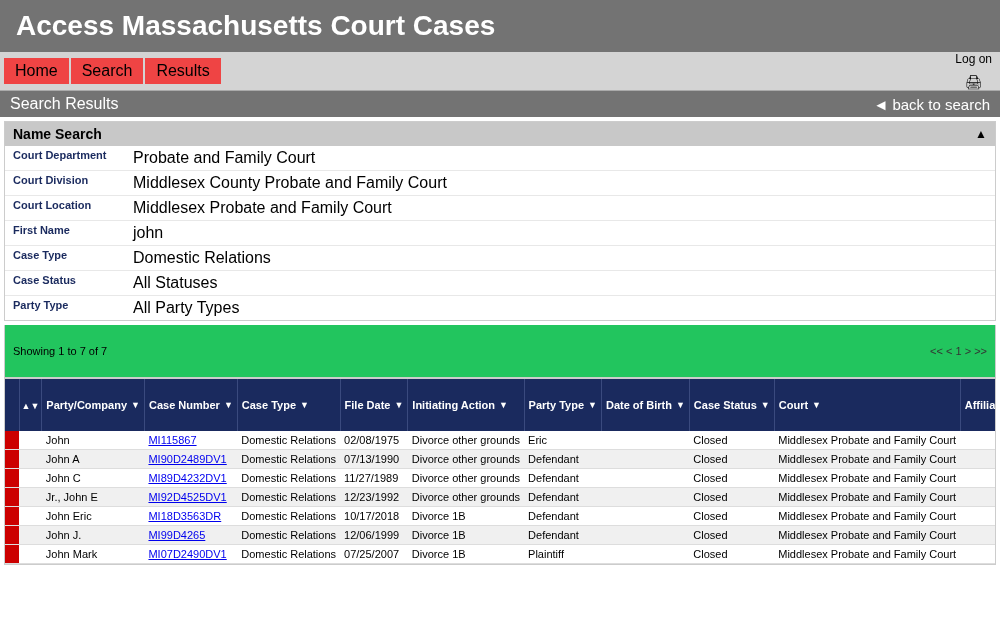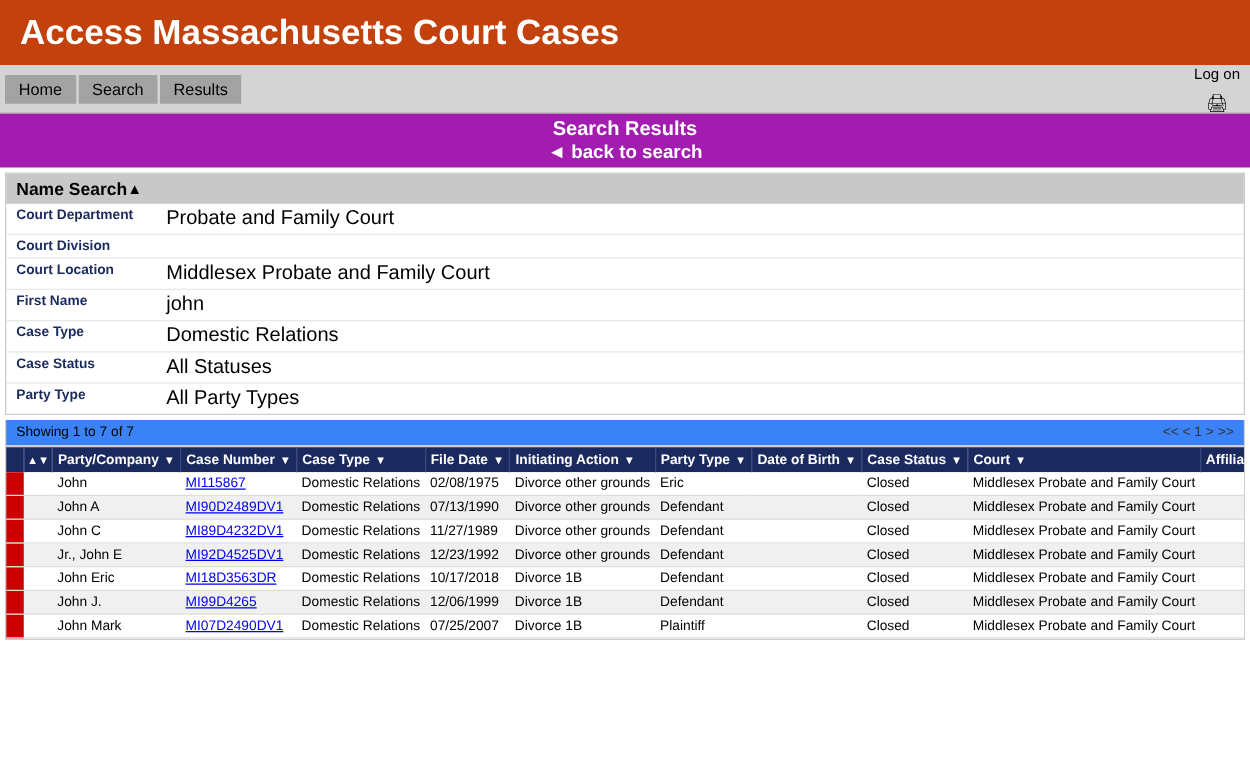--- a/index.html
+++ b/index.html
@@ -1,58 +1,57 @@
 <!DOCTYPE html>
 <html><head>
   <meta charset="utf-8">
   <style>
     * { margin: 0; padding: 0; box-sizing: border-box; }
     body { font-family: Arial, sans-serif; font-size: 12px; background: #fff; width: 1000px; }
 
     
     .app-header {
-      background: #c2410c;
+      background: #737373;
       color: white;
       padding: 10px 16px;
       font-size: 28px;
       font-weight: bold;
     }
 
     
     .nav-bar {
       background: #d4d4d4;
       border-bottom: 1px solid #aaa;
       display: flex;
       align-items: center;
       justify-content: space-between;
       padding: 0 4px;
     }
     .nav-left { display: flex; gap: 2px; }
     .nav-item {
       padding: 3px 10px;
-      font-size: 13px;
+      font-size: 16px;
       cursor: pointer;
       border: 1px solid transparent;
-      background: #a3a3a3;
+      background: #ef4444;
     }
     .nav-right { display: flex; align-items: center; gap: 8px; padding-right: 4px; flex-direction: column; }
     .nav-logon { font-size: 12px; cursor: pointer; }
     .nav-print { font-size: 14px; cursor: pointer; }
 
     
     .results-header {
-      background: #a21caf;
+      background: #737373;
       color: white;
       padding: 4px 10px;
       font-size: 16px;
-      font-weight: bold;
+      font-weight: normal;
       display: flex;
       align-items: center;
       justify-content: space-between;
-      flex-direction: column;
     }
     .back-to-search {
       font-size: 15px;
       color: white;
       cursor: pointer;
       display: flex;
       align-items: center;
       gap: 4px;
     }
 
@@ -60,21 +59,21 @@
     .name-search-panel {
       border: 1px solid #ccc;
       margin: 4px 4px;
     }
     .name-search-title {
       background: #c8c8c8;
       padding: 4px 8px;
       font-size: 14px;
       font-weight: bold;
       display: flex;
-      justify-content: flex-start;
+      justify-content: space-between;
       align-items: center;
     }
     .collapse-icon {
       cursor: pointer;
       font-size: 12px;
     }
     .search-field-row {
       display: flex;
       border-bottom: 1px solid #e8e8e8;
       padding: 3px 8px;
@@ -93,25 +92,25 @@
     }
     .field-value-redacted {
       background: #cc0000;
       width: 60px;
       height: 14px;
       display: inline-block;
     }
 
     
     .results-count-bar {
-      background: #3b82f6;
+      background: #22c55e;
       border: 1px solid #ccc;
       border-top: none;
       margin: 0 4px;
-      padding: 4px 8px;
+      padding: 20px 8px;
       display: flex;
       justify-content: space-between;
       align-items: center;
       font-size: 11px;
     }
     .pagination { font-size: 11px; color: #333; }
 
     
     .results-table-wrapper {
       margin: 0 4px 4px 4px;
@@ -121,21 +120,21 @@
     table {
       width: 100%;
       border-collapse: collapse;
       font-size: 11px;
     }
     thead tr {
       background: #1a2a5e;
       color: white;
     }
     thead th {
-      padding: 4px 4px;
+      padding: 20px 4px;
       text-align: left;
       white-space: nowrap;
       font-weight: bold;
       border-right: 1px solid #3a4a7e;
       cursor: pointer;
       font-size: 11px;
     }
     thead th:last-child { border-right: none; }
     .sort-arrow { font-size: 9px; margin-left: 2px; }
 
@@ -195,20 +194,21 @@
     <span>Name Search</span>
     <span class="collapse-icon">▲</span>
   </div>
 
   <div class="search-field-row">
     <span class="field-label">Court Department</span>
     <span class="field-value">Probate and Family Court</span>
   </div>
   <div class="search-field-row">
     <span class="field-label">Court Division</span>
+    <span class="field-value">Middlesex County Probate and Family Court</span>
   </div>
   <div class="search-field-row">
     <span class="field-label">Court Location</span>
     <span class="field-value">Middlesex Probate and Family Court</span>
   </div>
   <div class="search-field-row">
     <span class="field-label">First Name</span>
     <span class="field-value">john</span>
   </div>
   <div class="search-field-row">

